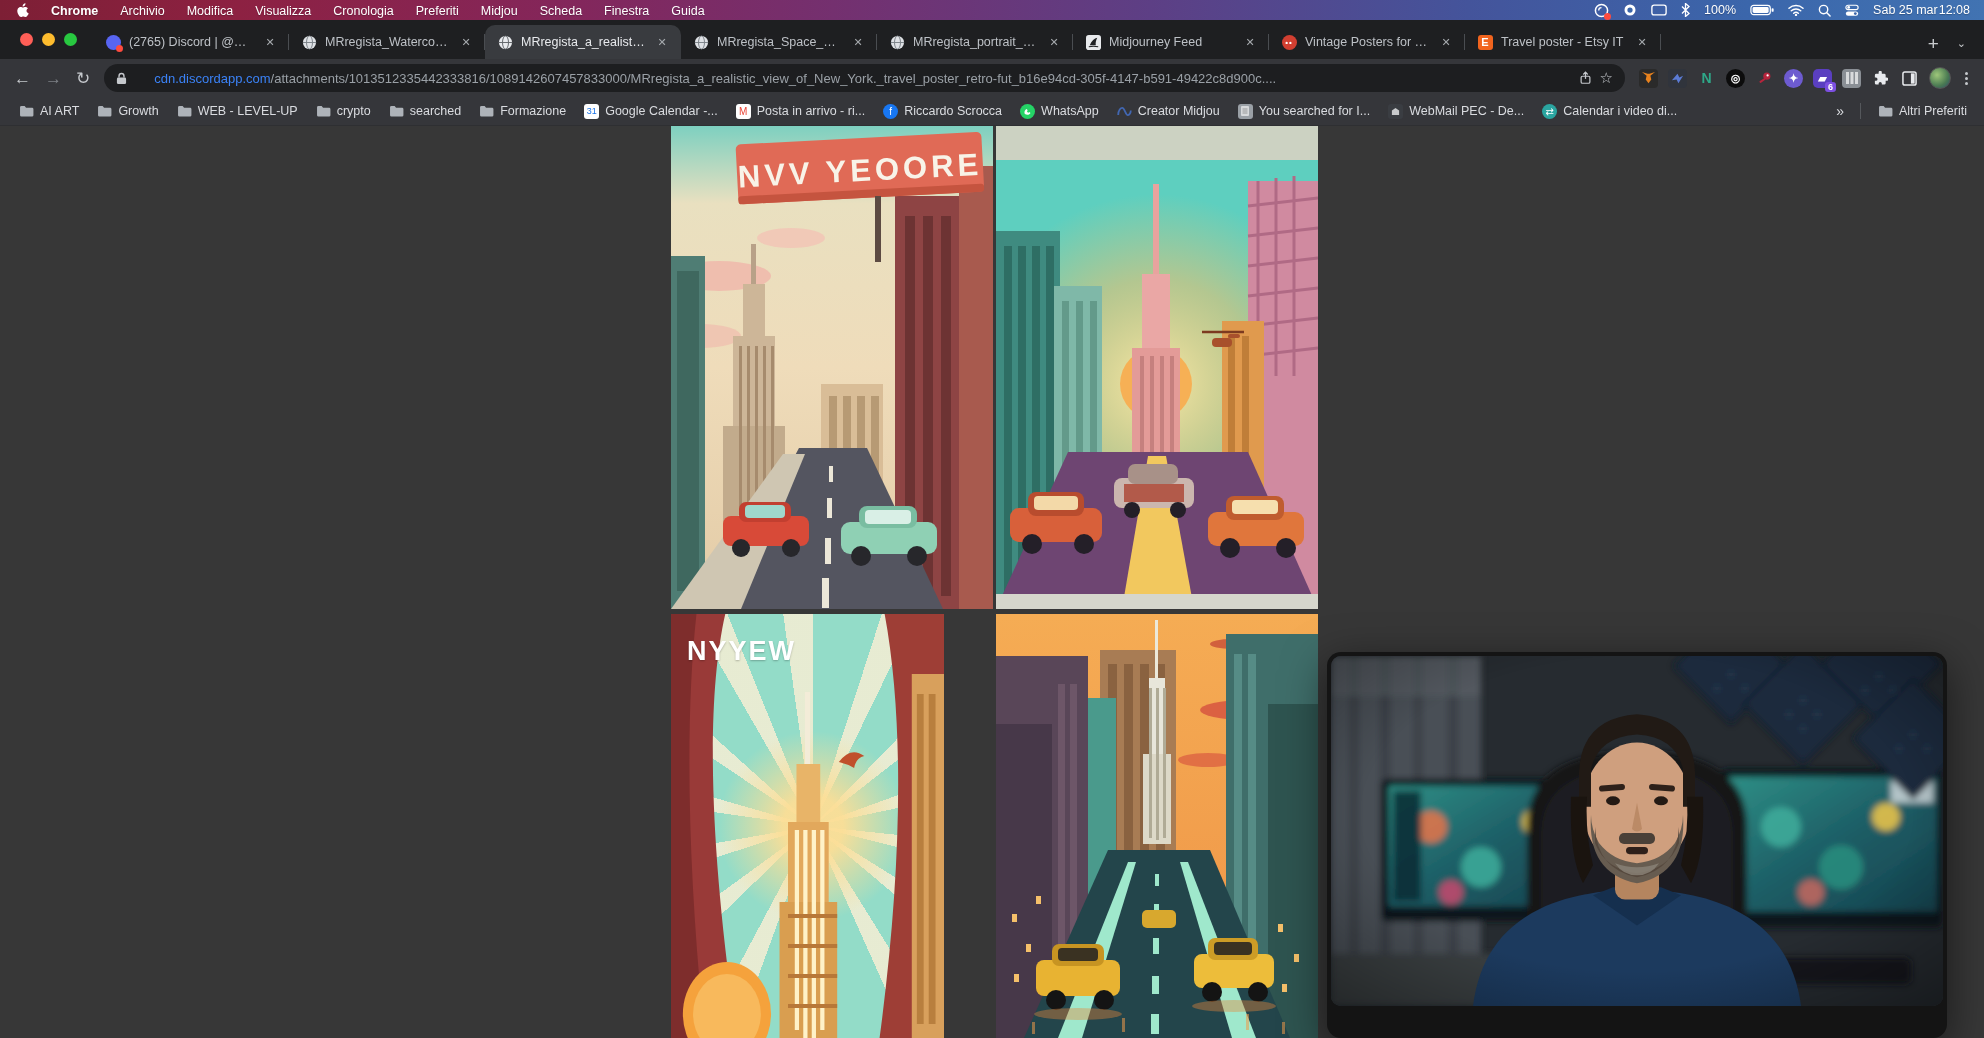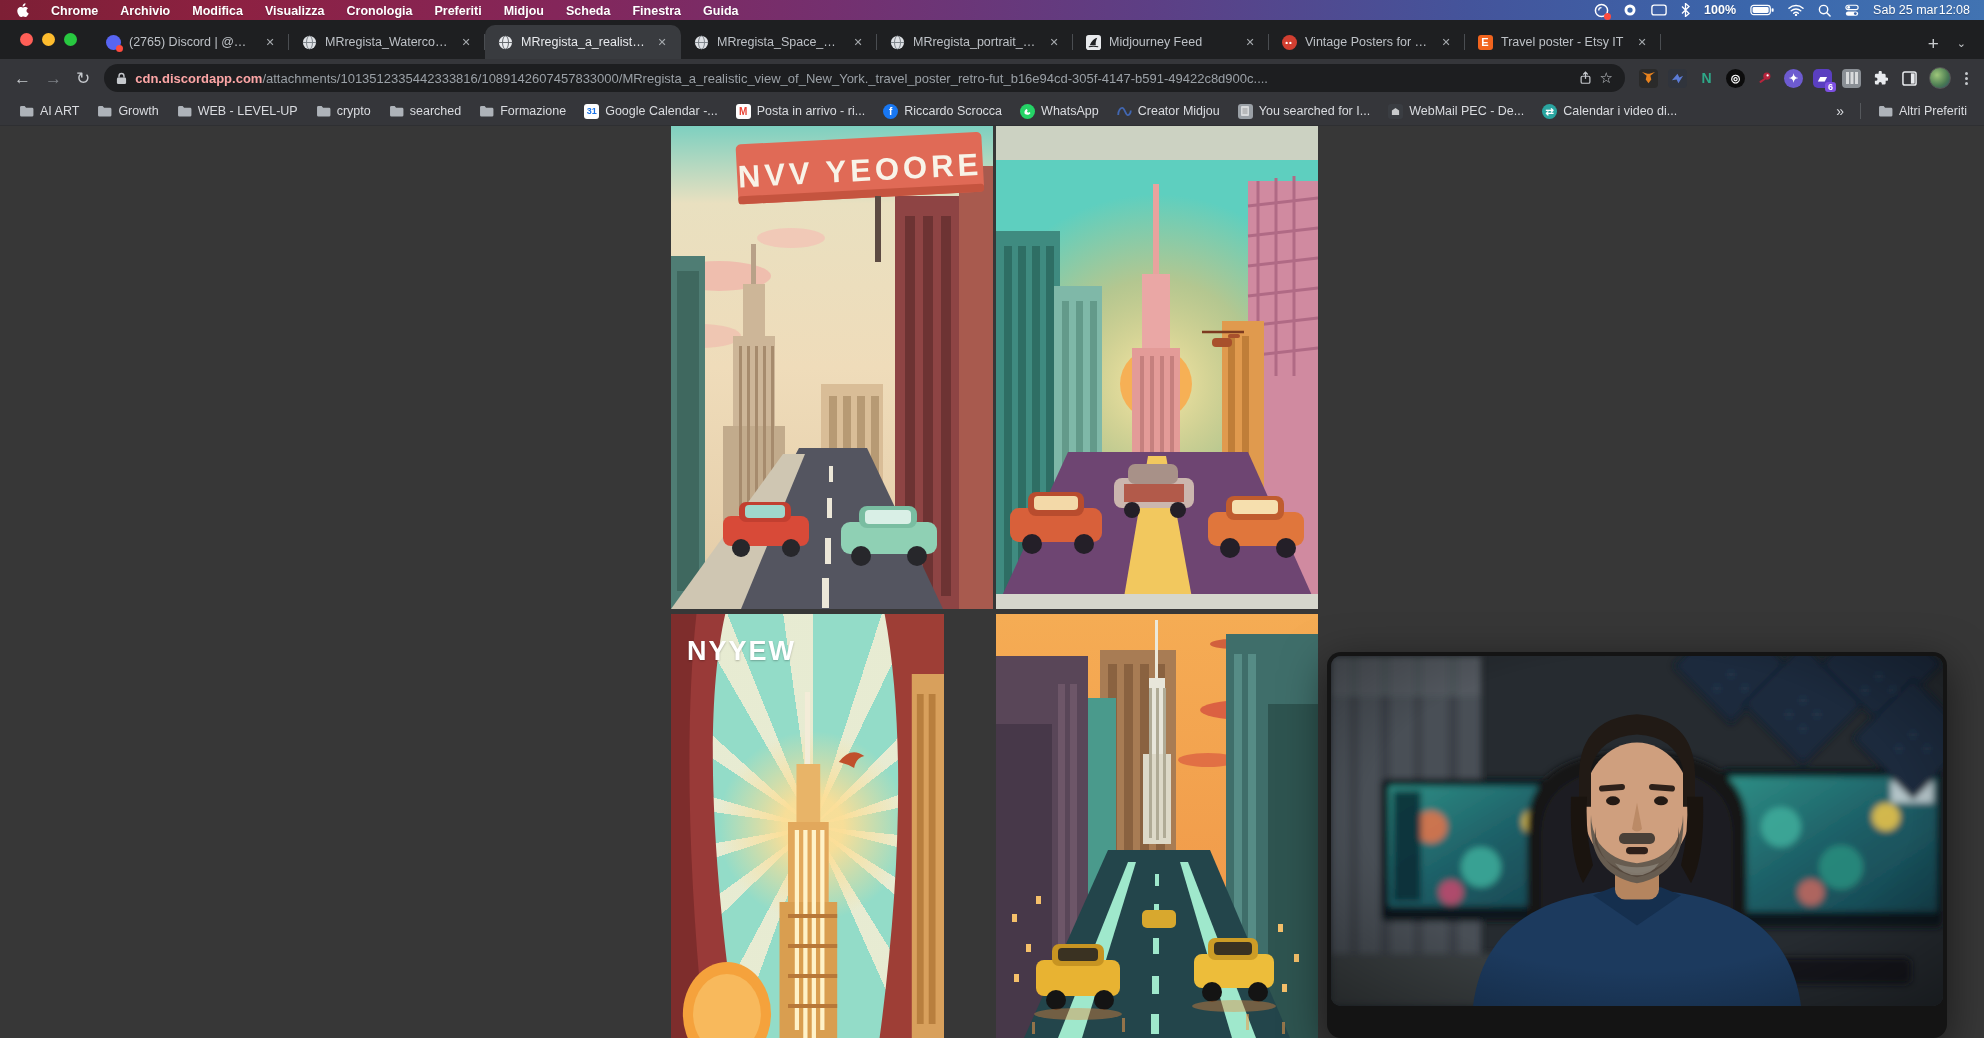--- a/index.html
+++ b/index.html
@@ -6,21 +6,21 @@
   html,body { width:1984px; height:1038px; overflow:hidden; background:#373737;
     font-family:"Liberation Sans", sans-serif; -webkit-font-smoothing:antialiased; }
   #screen { position:relative; width:1984px; height:1038px; overflow:hidden; }
 
   
   .menubar { position:absolute; left:0; top:0; width:100%; height:20px;
     background:linear-gradient(90deg,#7d1f35 0%,#8d2142 12%,#84265a 28%,#74306f 42%,#5d3f85 58%,#44549b 74%,#3b66ab 88%,#4173b2 100%);
     display:flex; align-items:center; color:#fff; font-size:12.5px; }
   .menubar .left { display:flex; align-items:flex-end; gap:22px; padding-left:16px; }
   .menubar .apple { display:flex; align-items:center; }
-  .menubar .mitem { white-space:nowrap; text-shadow:0 1px 1px rgba(0,0,0,.25);font-weight:bold; }
+  .menubar .mitem { white-space:nowrap; text-shadow:0 1px 1px rgba(0,0,0,.25); }
   .menubar .mitem.bold { font-weight:bold; }
   .menubar .right { margin-left:auto; display:flex; align-items:center; gap:14px; padding-right:14px; }
   .sic { display:flex; align-items:center; }
   .menubar .dt { display:flex; gap:1px; white-space:nowrap; text-shadow:0 1px 1px rgba(0,0,0,.25); }
   .badge-dot { position:absolute; right:-2px; bottom:-2px; width:7px; height:7px; border-radius:50%; background:#ff4b3e; }
 
   
   .tabbar { position:absolute; left:0; top:20px; width:100%; height:39px; background:#1e1f21;
     display:flex; align-items:flex-end; }
   .traffic { display:flex; gap:9px; align-items:center; height:100%; padding:0 16px 0 20px; }
@@ -46,38 +46,38 @@
   .tabchev { font-size:11px; }
 
   
   .toolbar { position:absolute; left:0; top:59px; width:100%; height:38px; background:#35363a;
     display:flex; align-items:center; padding:0 10px 0 14px; gap:14px; }
   .navic { color:#c5c8cc; font-size:17px; line-height:1; }
   .navic.fwd { color:#7d8186; }
   .urlpill { flex:1; min-width:0; height:28px; background:#1d1e20; border-radius:15px;
     display:flex; align-items:center; padding:0 12px; gap:8px; }
   .urltext { flex:1; min-width:0; white-space:nowrap; overflow:hidden; font-size:13px; color:#9aa0a6; }
-  .urltext .domain { color:#fca5a5; font-weight:bold; }
+  .urltext .domain { color:#3b82f6; font-weight:normal;margin-left:19px; }
   .pillic { flex:none; display:flex; align-items:center; color:#c5c8cc; }
   .star { font-size:15px; color:#c5c8cc; }
   .extrow { display:flex; align-items:center; gap:10px; padding-right:2px; }
   .ext { position:relative; width:19px; height:19px; border-radius:4px; display:flex; align-items:center; justify-content:center;
     font-size:11px; font-weight:bold; color:#fff; }
   .ext .nbadge { position:absolute; right:-4px; bottom:-4px; background:#7c4fe0; color:#fff; font-size:9px;
     padding:0 3px; border-radius:3px; font-weight:bold; }
   .avatar { width:22px; height:22px; border-radius:50%; background:radial-gradient(circle at 35% 35%, #9ec77a, #4a7a52 60%, #2c4a6e); border:1px solid #555; }
   .kebab { color:#c5c8cc; font-size:14px; letter-spacing:0; line-height:4px; display:flex; flex-direction:column; gap:2px; padding:0 4px; }
   .kebab i { width:3px; height:3px; background:#c5c8cc; border-radius:50%; display:block; }
 
   
   .bookbar { position:absolute; left:0; top:97px; width:100%; height:29px; background:#35363a;
     display:flex; align-items:center; padding:0 10px 0 12px; gap:4px; border-bottom:1px solid #2e2f32; }
   .bm { display:flex; align-items:center; gap:6px; color:#dadce0; font-size:12.5px; padding:3px 7px; border-radius:6px; white-space:nowrap; }
   .bmicon { width:15px; height:15px; flex:none; display:flex; align-items:center; justify-content:center; border-radius:3px;
-    font-size:10px; font-weight:bold; color:#fff; }
+    font-size:10px; font-weight:normal; color:#fff; }
   .bm-spacer { flex:1; }
   .bm-sep { width:1px; height:16px; background:#55585c; margin:0 6px; }
   .chevmore { color:#dadce0; font-size:14px; padding:0 6px; }
 
   
   .content { position:absolute; left:0; top:126px; width:1984px; height:912px; background:#373737; }
   .grid { position:absolute; left:671px; top:0; width:647px; height:912px; }
   .poster { position:absolute; overflow:hidden; }
   .poster svg { display:block; width:100%; height:100%; }
   #p1 { left:0; top:0; width:322px; height:483px; }

